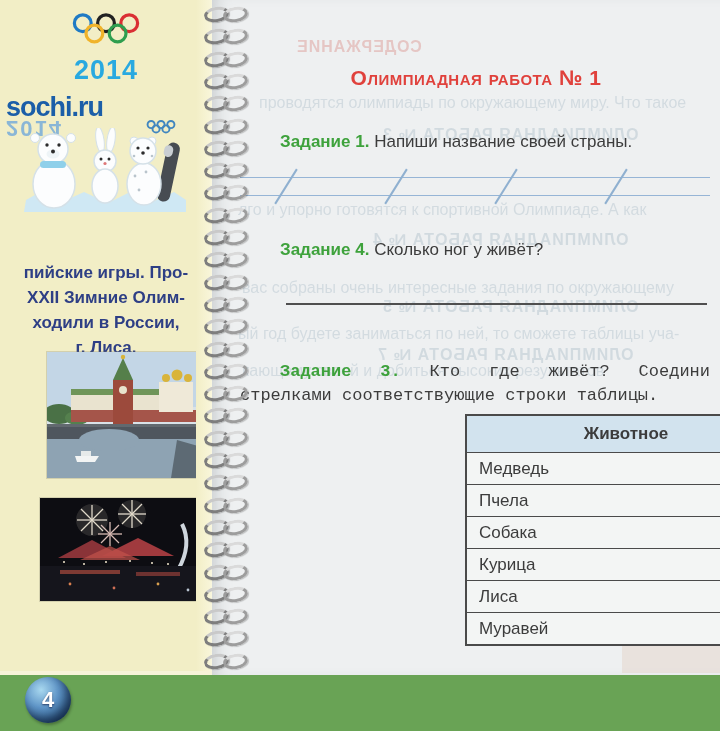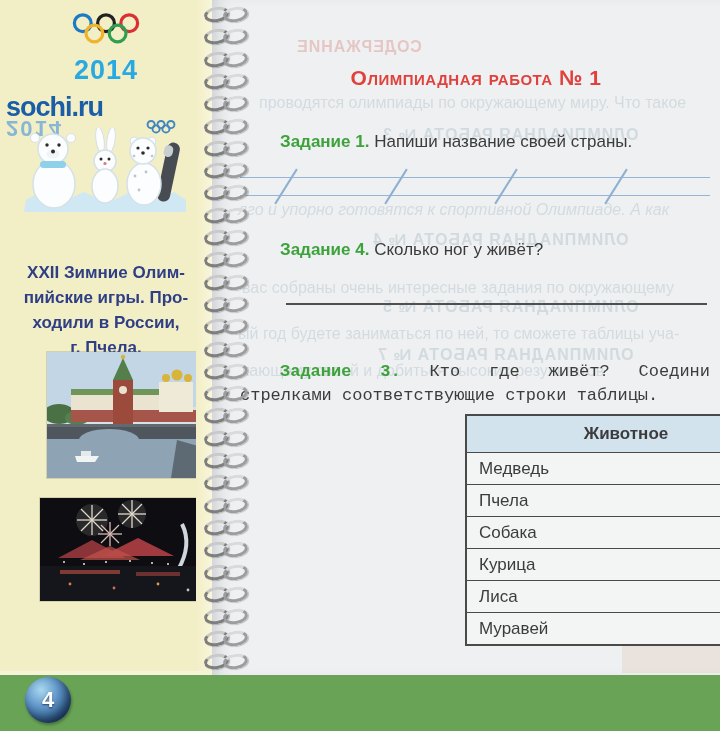--- a/index.html
+++ b/index.html
@@ -158,24 +158,24 @@
         <circle cx="121" cy="25" r="1.8" fill="#2c2c2c"></circle>
         <circle cx="112" cy="28" r="1.3" fill="#b9c4cc"></circle>
         <circle cx="130" cy="28" r="1.3" fill="#b9c4cc"></circle>
         <circle cx="113" cy="48" r="1.4" fill="#b9c4cc"></circle>
         <circle cx="124" cy="44" r="1.4" fill="#b9c4cc"></circle>
         <circle cx="117" cy="62" r="1.4" fill="#b9c4cc"></circle>
       </g>
     </svg>
 
     <div class="caption">
+      <div>пийские игры. Про-</div>
       <div>XXII Зимние Олим-</div>
-      <div>пийские игры. Про-</div>
       <div>ходили в России,</div>
-      <div>г. Пчела.</div>
+      <div>г. Лиса.</div>
     </div>
 
     <div class="photo photo-kremlin">
       <svg width="158" height="126" viewBox="0 0 158 126">
         <rect width="158" height="126" fill="#c3d6e6"></rect>
         <rect y="55" width="158" height="25" fill="#d9e2e8"></rect>
         <ellipse cx="12" cy="62" rx="16" ry="10" fill="#4a7146"></ellipse>
         <ellipse cx="30" cy="66" rx="12" ry="7" fill="#55804e"></ellipse>
         <rect x="24" y="42" width="118" height="24" fill="#e9e3cf"></rect>
         <rect x="24" y="37" width="118" height="6" fill="#6f9559"></rect>
@@ -381,21 +381,21 @@
         <span class="ring r1"></span>
         <span class="ring r2"></span>
       </div>
     </div>
 
   <div class="page-right">
 
     <div class="ghost red flip" style="top:38px; left:84px;">СОДЕРЖАНИЕ</div>
     <div class="ghost" style="top:94px; left:47px;">проводятся олимпиады по окружающему миру. Что такое</div>
     <div class="ghost flip" style="top:126px; left:170px;">ОЛИМПИАДНАЯ РАБОТА № 3</div>
-    <div class="ghost" style="top:201px; left:26px;font-style:italic;">лго и упорно готовятся к спортивной Олимпиаде. А как</div>
+    <div class="ghost" style="top:201px; left:26px;">лго и упорно готовятся к спортивной Олимпиаде. А как</div>
     <div class="ghost flip" style="top:231px; left:160px;">ОЛИМПИАДНАЯ РАБОТА № 4</div>
     <div class="ghost" style="top:279px; left:30px;">вас собраны очень интересные задания по окружающему</div>
     <div class="ghost flip" style="top:298px; left:170px;">ОЛИМПИАДНАЯ РАБОТА № 5</div>
     <div class="ghost" style="top:325px; left:26px;">ый год будете заниматься по ней, то сможете таблицы уча-</div>
     <div class="ghost flip" style="top:346px; left:165px;">ОЛИМПИАДНАЯ РАБОТА № 7</div>
     <div class="ghost" style="top:362px; left:30px;">кающему своей и добиться высоких результатов</div>
     <div class="ghost-blob"></div>
 
     <div class="rp title">Олимпиадная работа № 1</div>
 

